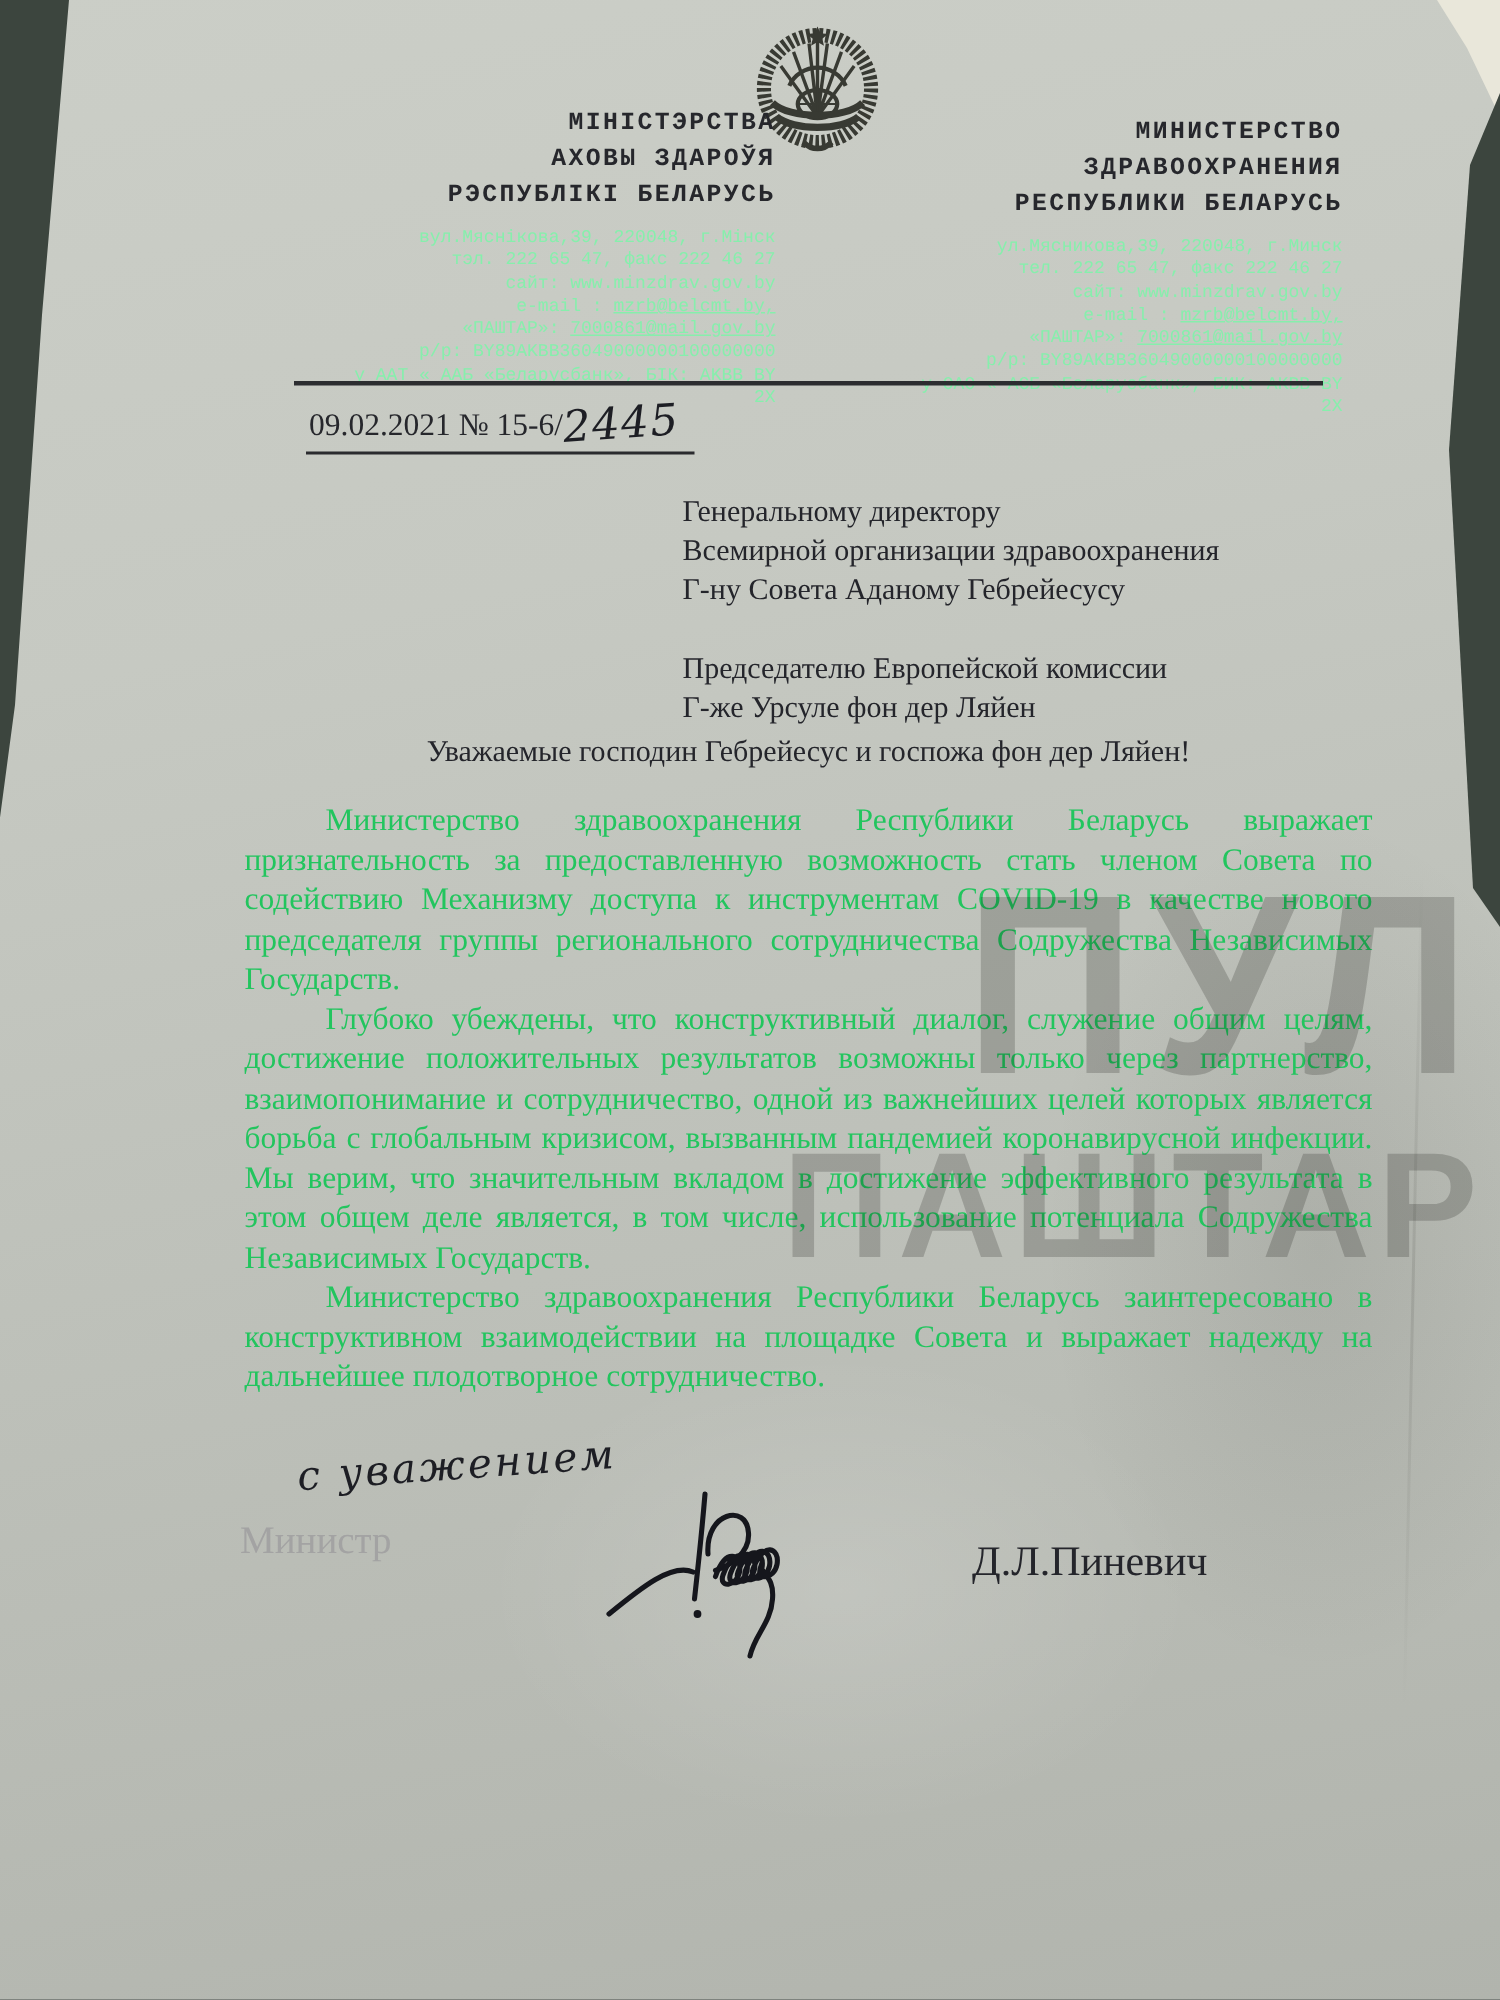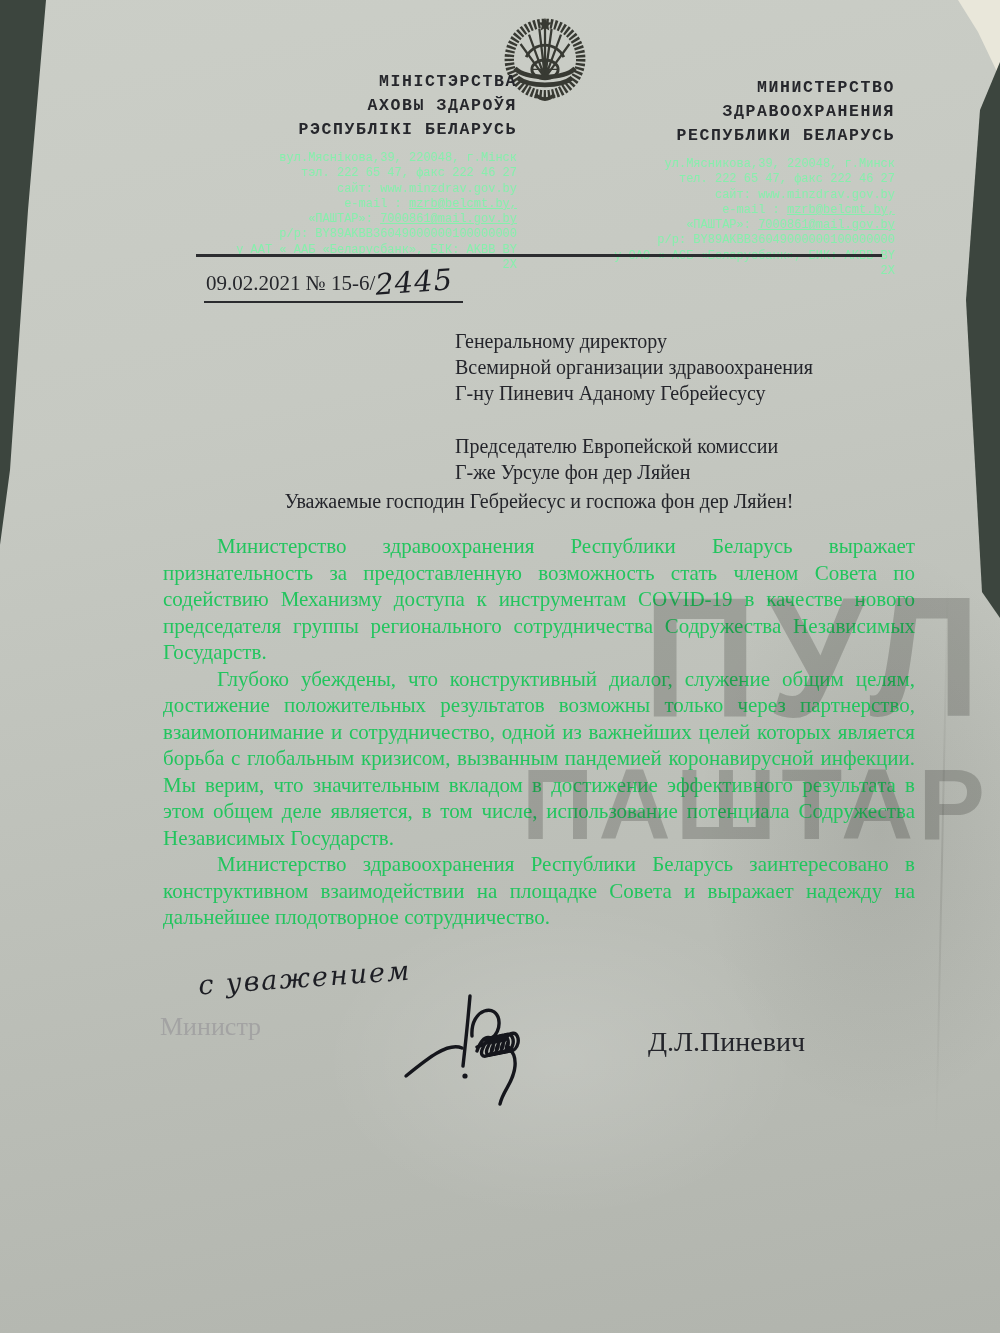--- a/index.html
+++ b/index.html
@@ -122,21 +122,21 @@
 
   <div class="rule"></div>
 
   <div class="refline">
     <span>09.02.2021 № 15-6/</span><span class="hand ref-num">2445</span>
   </div>
 
   <div class="addr">
     <div>Генеральному директору</div>
     <div>Всемирной организации здравоохранения</div>
-    <div>Г-ну Пиневич Аданому Гебрейесусу</div>
+    <div>Г-ну Совета Аданому Гебрейесусу</div>
     <div class="gap"></div>
     <div>Председателю Европейской комиссии</div>
     <div>Г-же Урсуле фон дер Ляйен</div>
   </div>
 
   <div class="salut">Уважаемые господин Гебрейесус и госпожа фон дер Ляйен!</div>
 
   <div class="bodytext">
     <p>Министерство здравоохранения Республики Беларусь выражает признательность за предоставленную возможность стать членом Совета по содействию Механизму доступа к инструментам COVID-19 в качестве нового председателя группы регионального сотрудничества Содружества Независимых Государств.</p>
     <p>Глубоко убеждены, что конструктивный диалог, служение общим целям, достижение положительных результатов возможны только через партнерство, взаимопонимание и сотрудничество, одной из важнейших целей которых является борьба с глобальным кризисом, вызванным пандемией коронавирусной инфекции. Мы верим, что значительным вкладом в достижение эффективного результата в этом общем деле является, в том числе, использование потенциала Содружества Независимых Государств.</p>

